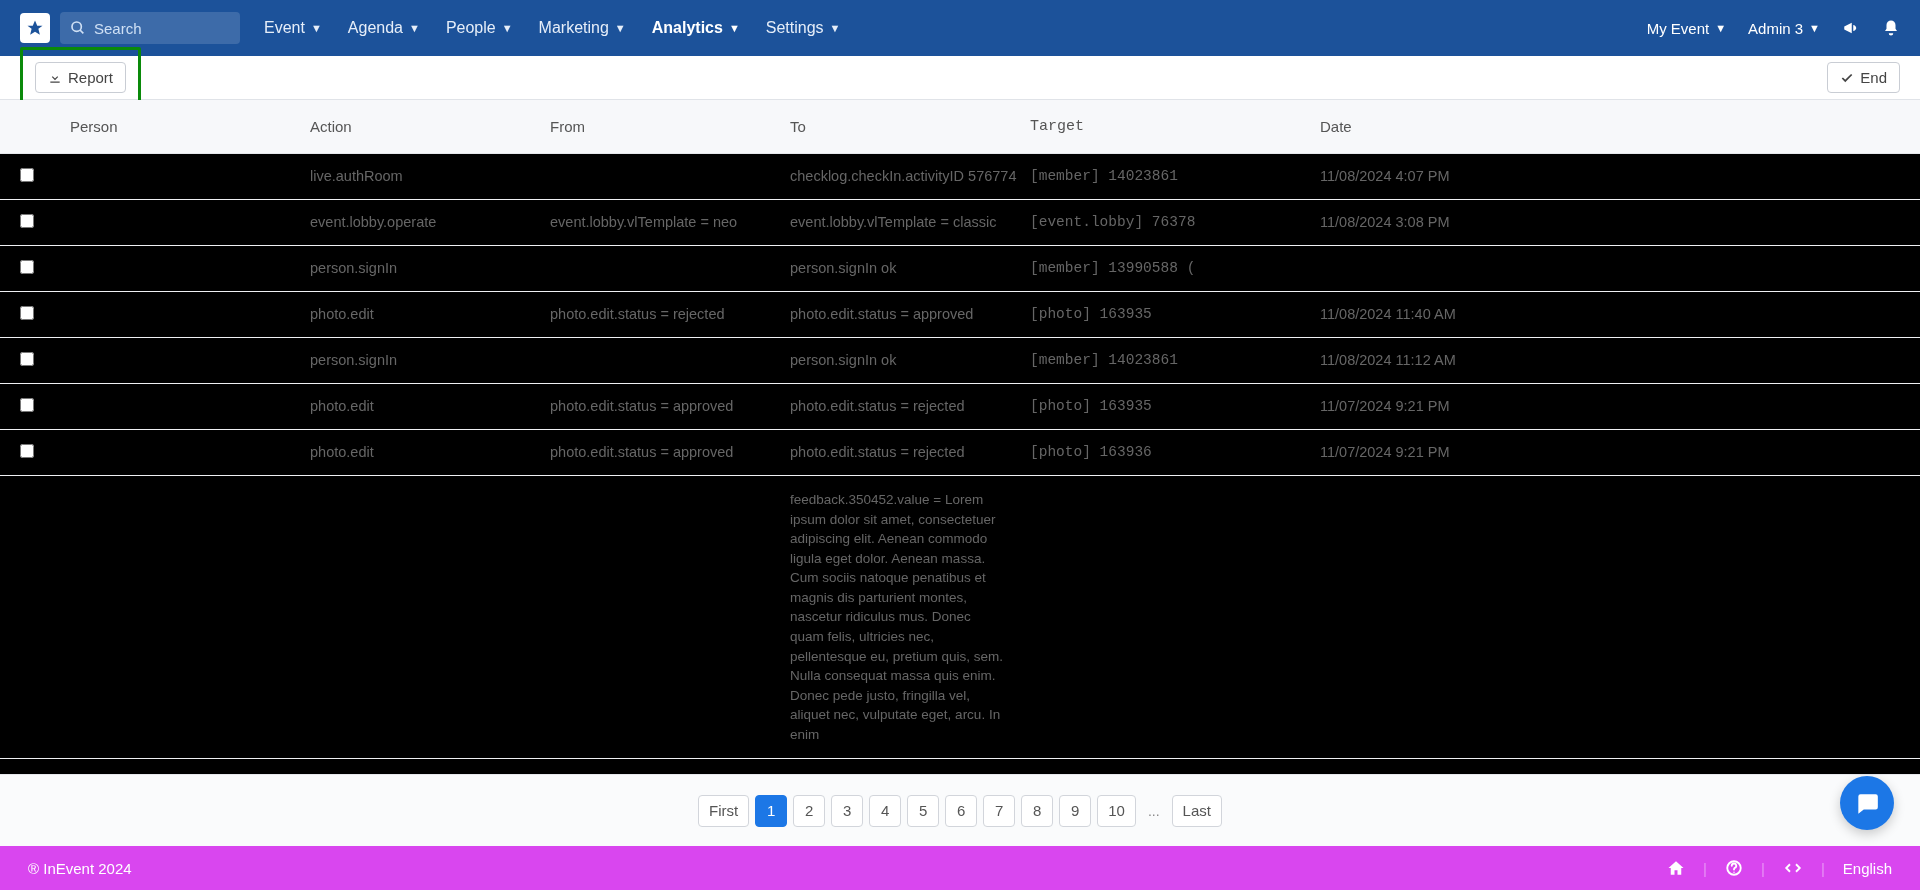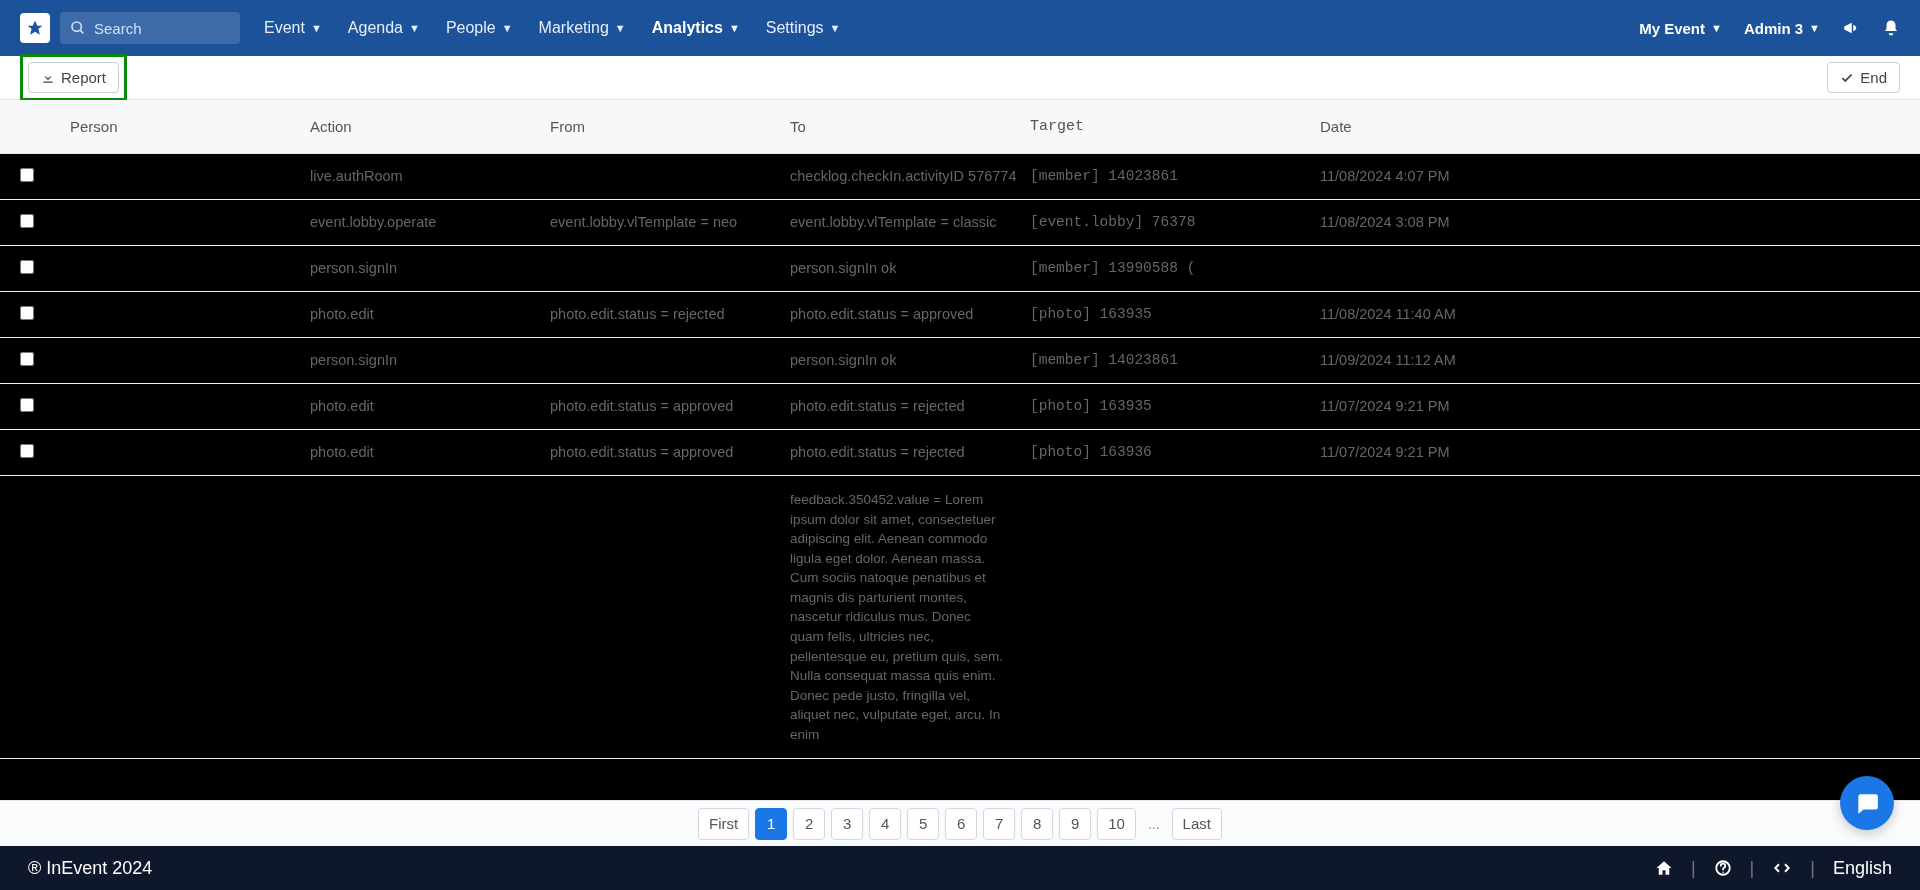--- a/index.html
+++ b/index.html
@@ -8,49 +8,49 @@
   .navbar { background: #1c529a; color: #fff; height: 56px; display: flex; align-items: center; padding: 0 20px; gap: 10px; }
   .navbar .logo { width: 30px; height: 30px; background: #fff; border-radius: 4px; display: flex; align-items: center; justify-content: center; color: #1c529a; font-weight: bold; }
   .navbar .search-box { background: rgba(255,255,255,0.15); border-radius: 4px; height: 32px; width: 180px; display: flex; align-items: center; padding: 0 10px; gap: 8px; color: #cfe0f5; }
   .navbar .search-box input { background: transparent; border: none; outline: none; color: #fff; font-size: 15px; width: 100%; }
   .navbar .search-box input::placeholder { color: #cfe0f5; }
   .navbar .menu { display: flex; gap: 26px; margin-left: 14px; align-items: center; font-size: 16px; }
   .navbar .menu-item { display: flex; align-items: center; gap: 6px; cursor: pointer; color: #e6eef9; text-align: right; }
   .navbar .menu-item.active { color: #fff; font-weight: 600; }
   .navbar .chev { font-size: 11px; }
   .navbar .spacer { flex: 1; }
-  .navbar .right { display: flex; gap: 22px; align-items: center; font-size: 15px; font-weight: bold; }
+  .navbar .right { display: flex; gap: 22px; align-items: center; font-size: 15px; }
   .navbar .right .menu-item { color: #fff; }
   .navbar .icon-btn { cursor: pointer; color: #fff; }
   
   .toolbar { background: #fff; border-bottom: 1px solid #e0e3e8; height: 44px; display: flex; align-items: center; padding: 0 20px; justify-content: space-between; }
   .btn { background: #fff; border: 1px solid #c9cdd4; border-radius: 4px; padding: 6px 12px; font-size: 15px; color: #444; cursor: pointer; display: inline-flex; align-items: center; gap: 6px; }
-  .report-highlight { border: 3px solid #0a8a0a; padding: 5px; border-radius: 2px; }
+  .report-highlight { border: 3px solid #0a8a0a; padding: 12px; border-radius: 2px; }
   
   .table-wrap { background: #000000; flex: 1; overflow: hidden; display: flex; flex-direction: column; }
   .thead { background: #f7f8fa; border-bottom: 1px solid #e6e8ec; height: 54px; display: flex; align-items: center; padding: 0 20px; color: #555; font-size: 15px; }
   .tbody { flex: 1; overflow-y: auto; }
   .row { display: flex; align-items: flex-start; padding: 14px 20px; border-bottom: 1px solid #eef0f3; color: #666; font-size: 14.5px; }
   .th, .td { padding-right: 12px; }
   .col-check  { width: 50px; flex: 0 0 50px; }
   .col-person { width: 240px; flex: 0 0 240px; }
   .col-action { width: 240px; flex: 0 0 240px; }
   .col-from   { width: 240px; flex: 0 0 240px; }
   .col-to     { width: 240px; flex: 0 0 240px; }
   .col-target { width: 290px; flex: 0 0 290px; font-family: Liberation Mono, monospace; }
   .col-date   { flex: 1; }
   input[type="checkbox"] { width: 14px; height: 14px; }
   .to-long { font-size: 13.5px; line-height: 1.45; color: #666; max-width: 230px; }
   
-  .pagination-bar { background: #fafbfc; border-top: 1px solid #e6e8ec; height: 46px; display: flex; align-items: center; justify-content: center; gap: 6px; }
+  .pagination-bar { background: #fafbfc; border-top: 1px solid #e6e8ec; height: 72px; display: flex; align-items: center; justify-content: center; gap: 6px; }
   .page-btn { background: #fff; border: 1px solid #d2d5db; border-radius: 4px; min-width: 32px; height: 32px; padding: 0 10px; display: inline-flex; align-items: center; justify-content: center; font-size: 15px; color: #555; cursor: pointer; }
   .page-btn.active { background: #1c77e6; border-color: #1c77e6; color: #fff; }
   .page-ellipsis { padding: 0 6px; color: #888; }
   
-  .footer { background: #0f172a; color: #fff; height: 44px; display: flex; align-items: center; padding: 6px 28px; justify-content: space-between; font-size: 18px; }
+  .footer { background: #d946ef; color: #fff; height: 44px; display: flex; align-items: center; padding: 6px 28px; justify-content: space-between; font-size: 15px; }
   .footer .right { display: flex; align-items: center; gap: 18px; }
   .footer .sep { color: rgba(255,255,255,0.4); }
   
   .fab { position: fixed; right: 26px; bottom: 60px; width: 54px; height: 54px; background: #1c77e6; border-radius: 50%; display: flex; align-items: center; justify-content: center; color: #fff; box-shadow: 0 4px 12px rgba(0,0,0,0.2); cursor: pointer; }
   svg { display: block; }
 </style>
 </head>
 <body>
 
 <div class="navbar">
@@ -184,21 +184,21 @@
         <div class="td col-target">[photo] 163935</div>
         <div class="td col-date">11/08/2024 11:40 AM</div>
       </div>
       <div class="row">
         <div class="td col-check"><input type="checkbox" style=""></div>
         <div class="td col-person"></div>
         <div class="td col-action">person.signIn</div>
         <div class="td col-from"></div>
         <div class="td col-to">person.signIn ok</div>
         <div class="td col-target">[member] 14023861</div>
-        <div class="td col-date">11/09/2024 11:12 AM</div>
+        <div class="td col-date">11/08/2024 11:12 AM</div>
       </div>
       <div class="row">
         <div class="td col-check"><input type="checkbox" style=""></div>
         <div class="td col-person"></div>
         <div class="td col-action">photo.edit</div>
         <div class="td col-from">photo.edit.status = approved</div>
         <div class="td col-to">photo.edit.status = rejected</div>
         <div class="td col-target">[photo] 163935</div>
         <div class="td col-date">11/07/2024 9:21 PM</div>
       </div>

